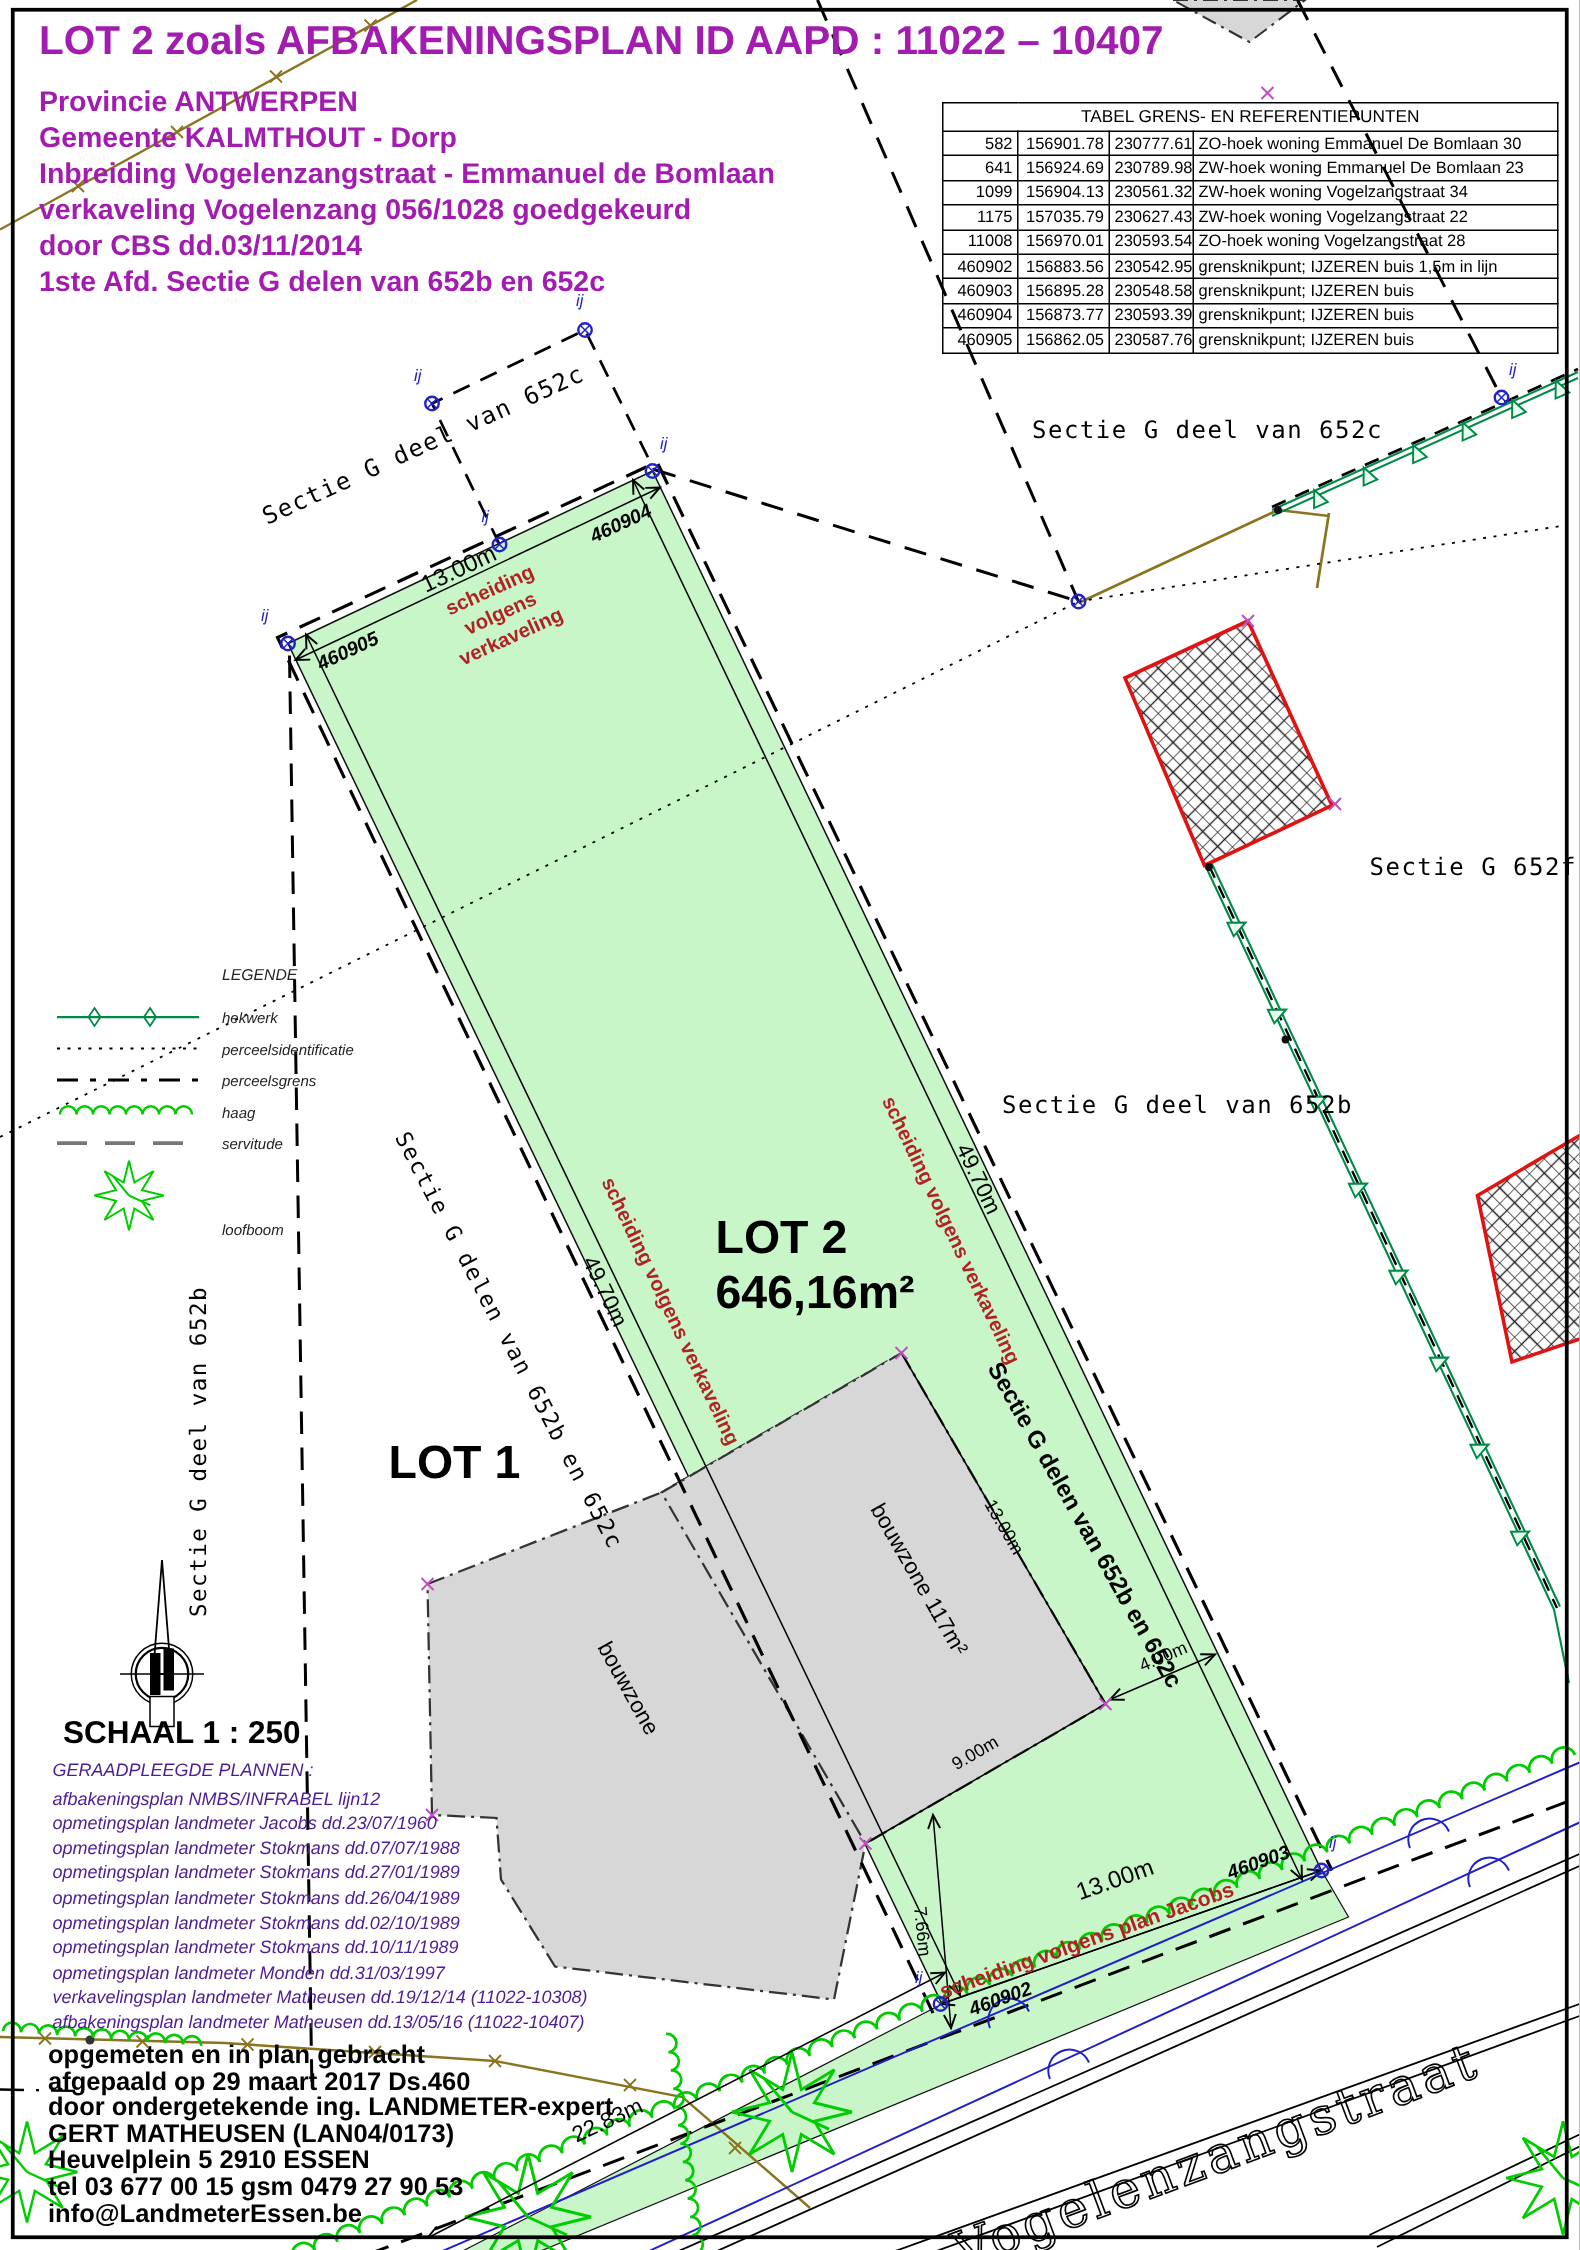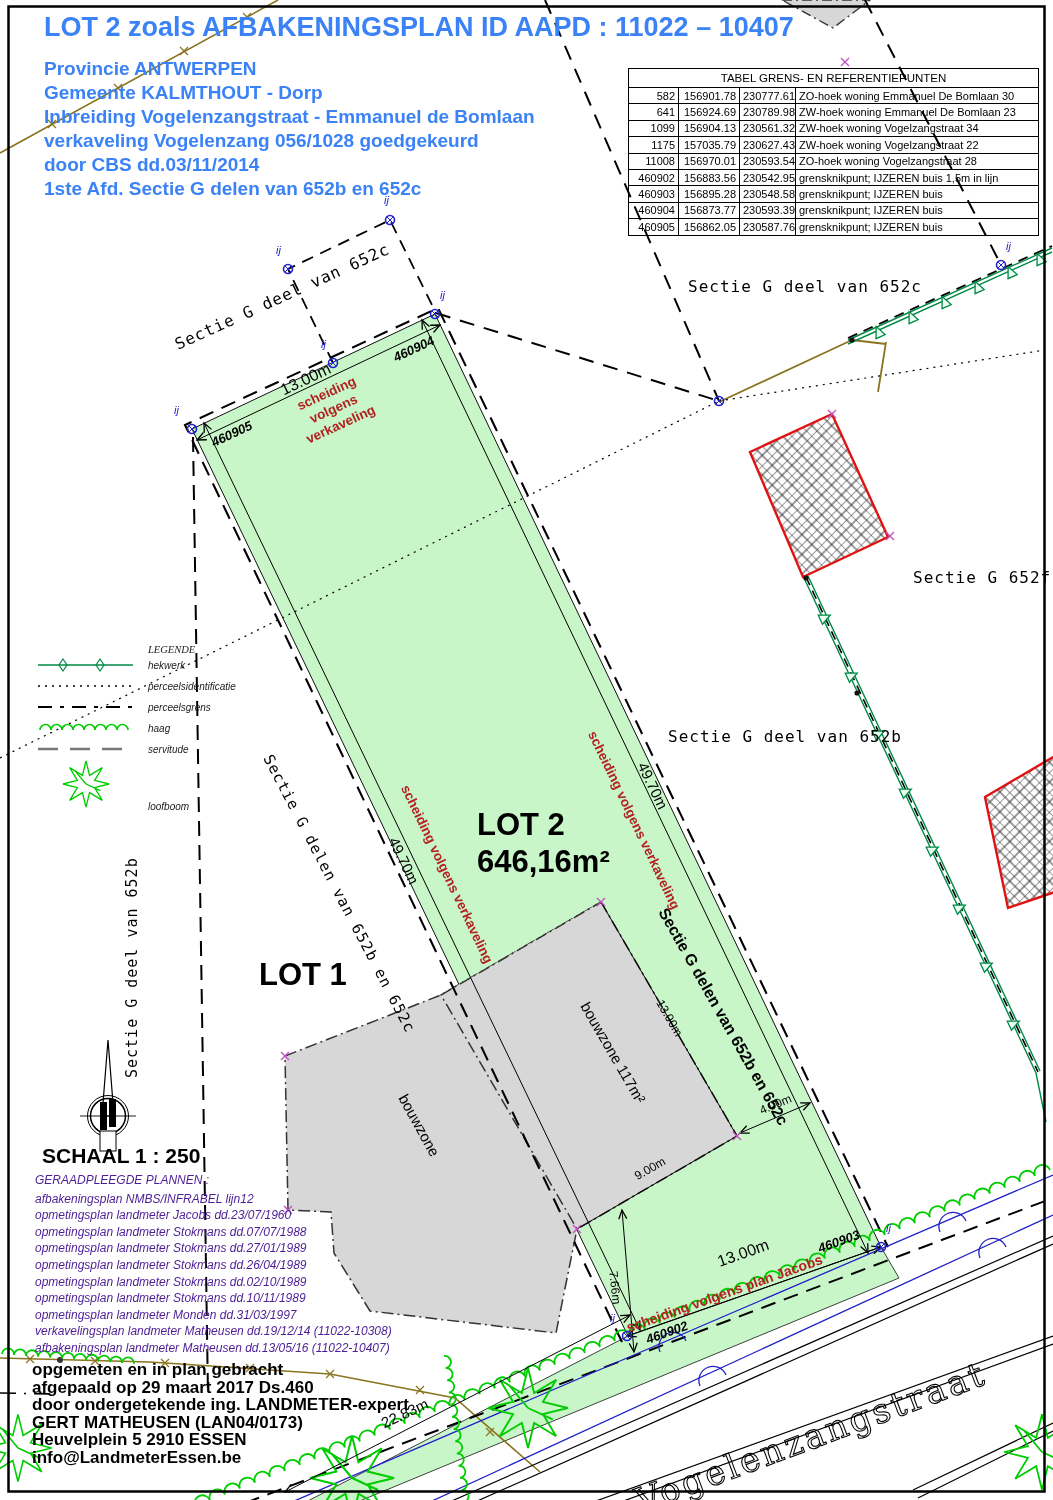--- a/index.html
+++ b/index.html
@@ -2,37 +2,37 @@
 <html><head>
 <meta charset="utf-8">
 <style>
   html,body{margin:0;padding:0;background:#888;}
   .page{position:relative;width:1053px;height:1500px;background:#fff;
         font-family:"Liberation Sans",sans-serif;overflow:hidden;margin:0 auto;}
   .page svg.drawing{position:absolute;left:0;top:0;}
   .abs{position:absolute;}
 
   
-  .title-block{left:44px;top:12px;width:600px;color:#3b82f6;}
+  .title-block{left:26px;top:12px;width:600px;color:#a21caf;}
   .title-block h1{font-size:27px;font-weight:bold;margin:0 0 14px 0;white-space:nowrap;}
   .title-block .sub{font-size:19px;font-weight:bold;line-height:24px;white-space:nowrap;}
 
   
   .ref-table{left:628px;top:68px;width:410px;}
   .ref-table table{border-collapse:collapse;width:410px;table-layout:fixed;
                    font-size:11px;color:#000;background:transparent;}
   .ref-table td,.ref-table th{border:1.2px solid #000;padding:0 3px;height:15.4px;
                    overflow:hidden;white-space:nowrap;font-weight:normal;}
   .ref-table .t-title{text-align:center;font-size:11.5px;height:18px;}
   .ref-table .num{text-align:right;}
   .ref-table .desc{text-align:left;}
 
   
   .legend{left:38px;top:644px;width:280px;font-size:10px;font-style:italic;color:#222;}
-  .legend .lg-title{margin-left:110px;margin-bottom:0;font-size:10.5px;font-family:Liberation Serif, serif;}
+  .legend .lg-title{margin-left:110px;margin-bottom:13px;font-size:10.5px;}
   .legend .lg-row{display:flex;align-items:center;height:21px;}
   .legend .lg-row.tall{height:52px;align-items:flex-end;}
   .legend .sym{width:95px;flex:0 0 95px;margin-right:15px;}
   .legend .lbl{white-space:nowrap;}
 
   .schaal{left:42px;top:1144px;font-size:21px;font-weight:bold;color:#000;white-space:nowrap;}
 
   .plans{left:35px;top:1172px;font-size:12px;font-style:italic;color:#4c1d95;
          line-height:16.6px;white-space:nowrap;}
   .plans .p-title{margin-bottom:2px;}
@@ -417,16 +417,17 @@
   <div>verkavelingsplan landmeter Matheusen dd.19/12/14 (11022-10308)</div>
   <div>afbakeningsplan landmeter Matheusen dd.13/05/16 (11022-10407)</div>
 </div>
 
 <div class="abs surveyor">
   <div>opgemeten en in plan gebracht</div>
   <div>afgepaald op 29 maart 2017 Ds.460</div>
   <div>door ondergetekende ing. LANDMETER-expert</div>
   <div>GERT MATHEUSEN  (LAN04/0173)</div>
   <div>Heuvelplein 5   2910 ESSEN</div>
+  <div>tel 03 677 00 15    gsm 0479 27 90 53</div>
   <div>info@LandmeterEssen.be</div>
 </div>
 
 </div>
 
 </body></html>

